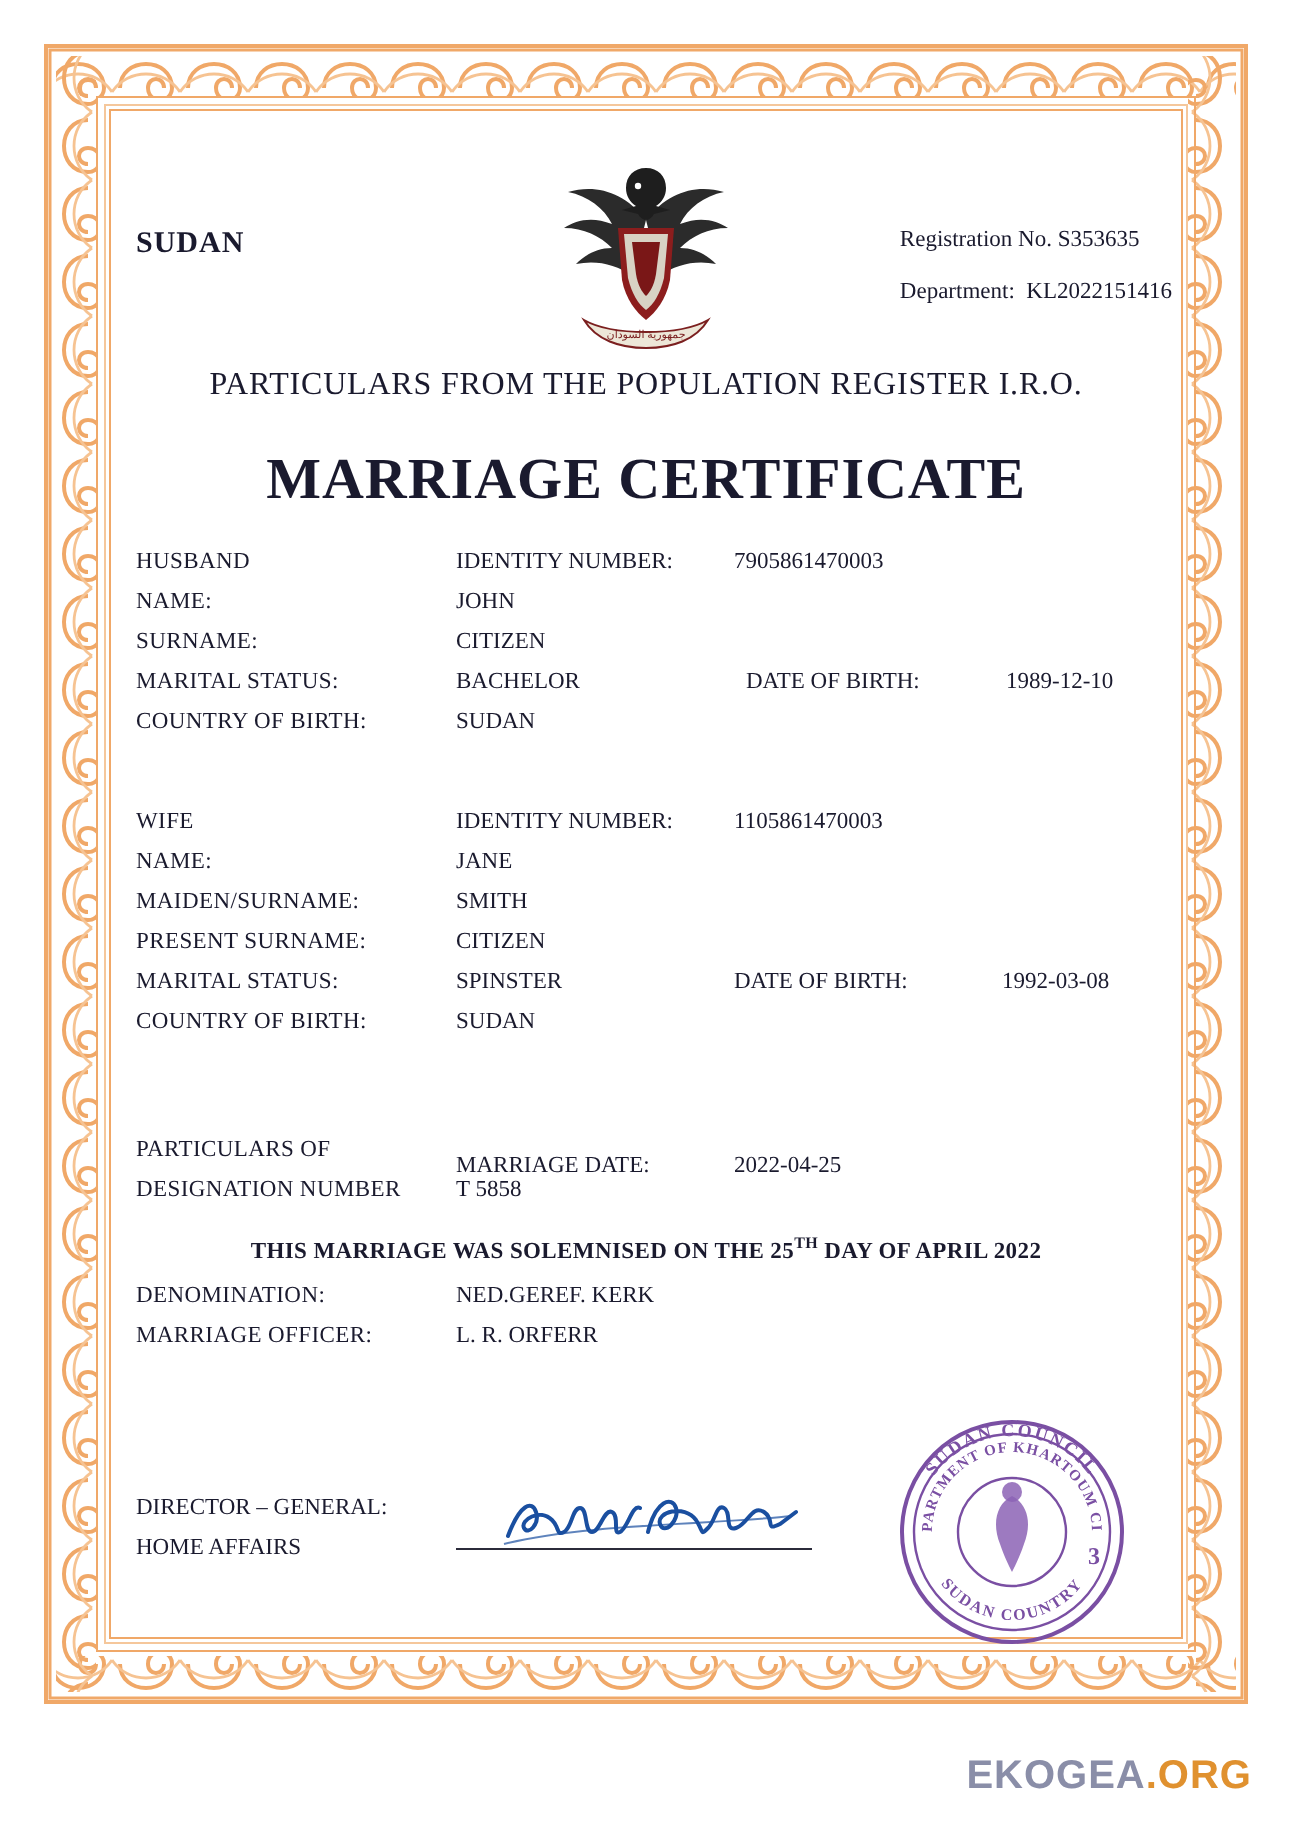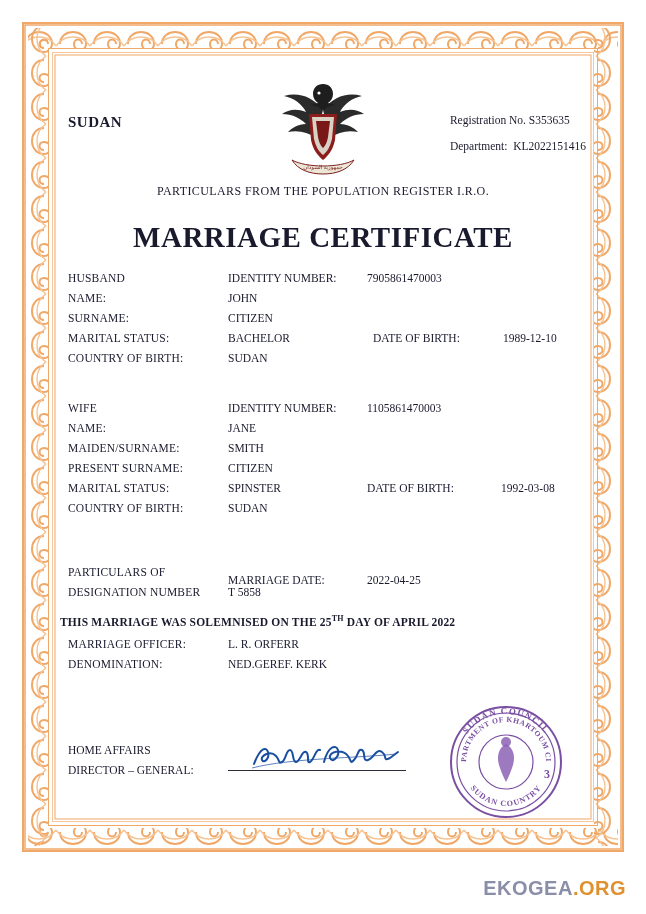--- a/index.html
+++ b/index.html
@@ -92,21 +92,21 @@
     top: 52px;
     text-align: left;
     font-size: 11.5px;
   }
   .reg-line { margin-bottom: 14px; white-space: nowrap; }
   .reg-label { }
   .reg-value { }
 
   .particulars-head {
     text-align: center;
-    font-size: 12px;
+    font-size: 16px;
     letter-spacing: 0.4px;
     margin-top: 2px;
   }
 
   .title {
     text-align: center;
     font-size: 29px;
     font-weight: bold;
     letter-spacing: 0.5px;
     margin-top: 22px;
@@ -122,20 +122,21 @@
   }
   .c1 { position: absolute; left: 8px;  top: 0; letter-spacing: 0.2px;}
   .c2 { position: absolute; left: 168px; top: 0; }
   .c3 { position: absolute; left: 307px; top: 0; }
   .c4 { position: absolute; left: 441px; top: 0; }
   .c3b { position: absolute; left: 313px; top: 0; }
   .c4b { position: absolute; left: 443px; top: 0; }
   .gap-md { height: 30px; }
 
   .solemnised {
+    text-align: center;
     font-size: 11.5px;
     font-weight: bold;
     letter-spacing: 0.2px;
     margin-top: 8px;
     margin-bottom: 10px;
   }
   .solemnised sup { font-size: 8px; }
 
   .signature-area {
     position: relative;
@@ -327,33 +328,33 @@
         <span class="c2">T 5858</span>
       </div>
     </div>
 
     <div class="solemnised">
       <span>THIS MARRIAGE WAS SOLEMNISED ON THE 25</span><sup>TH</sup><span> DAY OF APRIL 2022</span>
     </div>
 
     <div class="section">
       <div class="row">
+        <span class="c1">DENOMINATION:</span>
+        <span class="c2">NED.GEREF. KERK</span>
+      </div>
+      <div class="row">
         <span class="c1">MARRIAGE OFFICER:</span>
         <span class="c2">L. R. ORFERR</span>
       </div>
-      <div class="row">
-        <span class="c1">DENOMINATION:</span>
-        <span class="c2">NED.GEREF. KERK</span>
-      </div>
     </div>
 
     <div class="signature-area">
       <div class="director-label">
+        <div>DIRECTOR – GENERAL:</div>
         <div>HOME AFFAIRS</div>
-        <div>DIRECTOR – GENERAL:</div>
       </div>
       <div class="sig-line"></div>
       <svg class="signature" viewBox="0 0 150 34">
         <path d="M4,26 C10,10 16,8 18,14 C20,20 14,26 12,22 C10,18 20,12 26,18 C30,22 28,26 32,24 C36,22 36,12 40,12 C44,12 42,24 46,24 C50,24 52,12 56,14 C60,16 56,26 60,24 C64,22 66,10 70,12" fill="none" stroke="#1a4fa0" stroke-width="2" stroke-linecap="round"></path>
         <path d="M74,24 C78,8 86,6 88,12 C90,18 82,26 80,20 C78,14 92,10 98,18 C102,24 100,26 104,22 C108,18 108,10 112,12 C116,14 112,24 118,22 C124,20 126,10 132,14 C138,18 132,24 140,20 L148,14" fill="none" stroke="#1a4fa0" stroke-width="2" stroke-linecap="round"></path>
         <path d="M2,30 C40,20 110,20 146,16" fill="none" stroke="#1a4fa0" stroke-width="1" opacity="0.7"></path>
       </svg>
 
       <svg class="stamp" viewBox="0 0 132 132">
         <defs>

